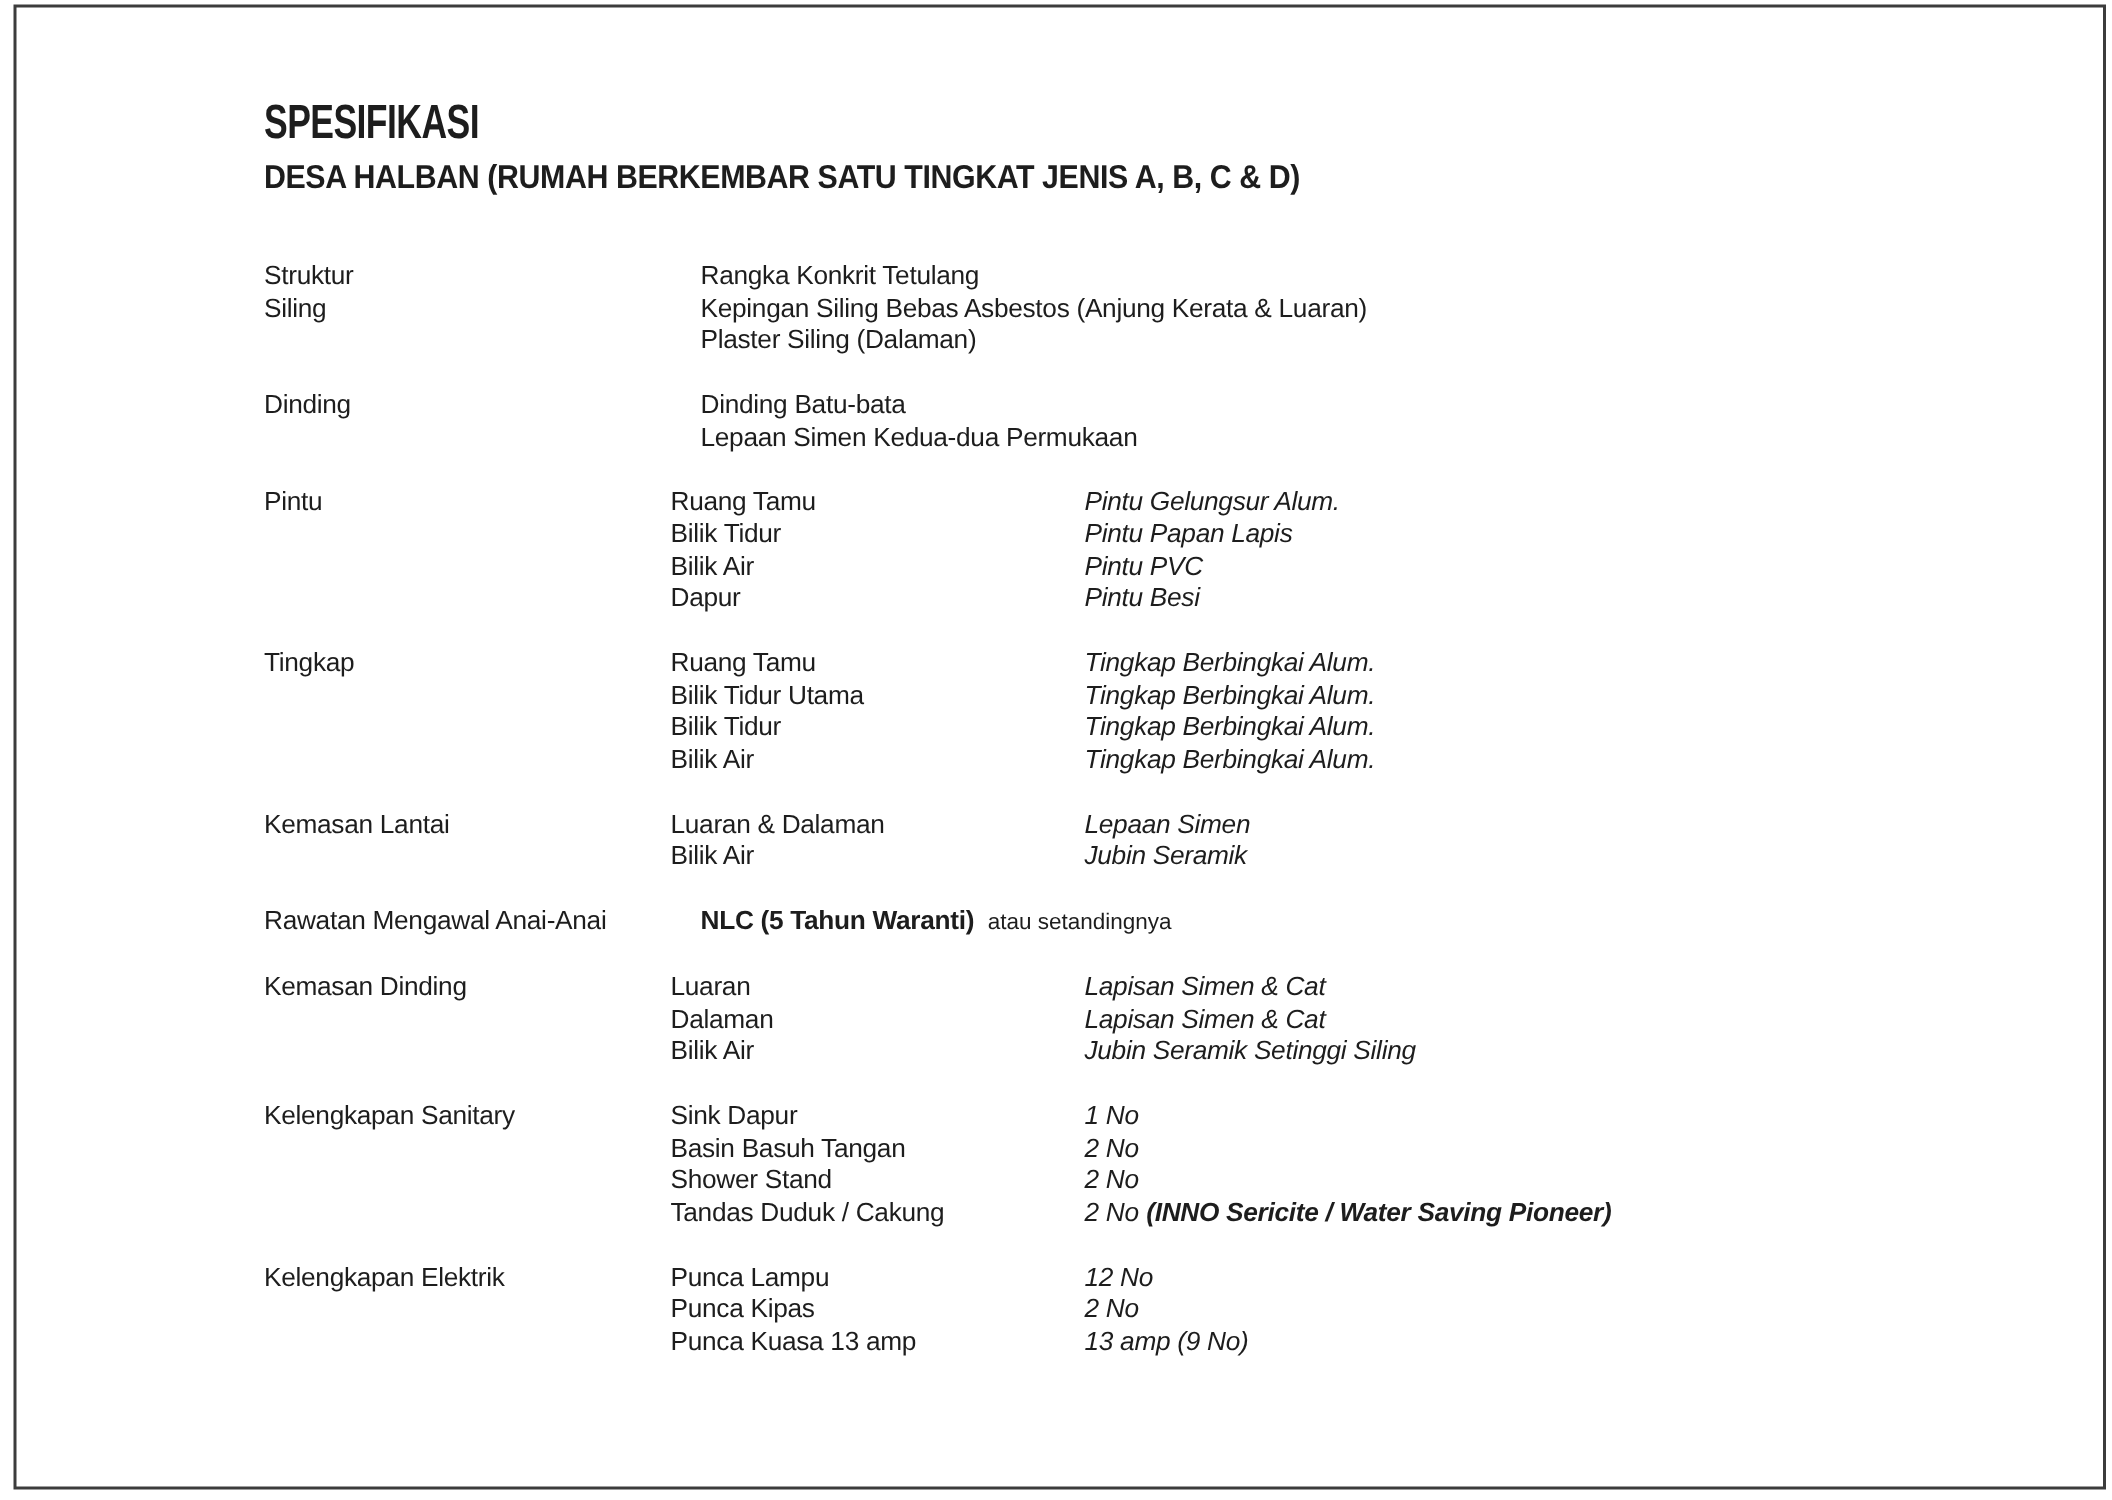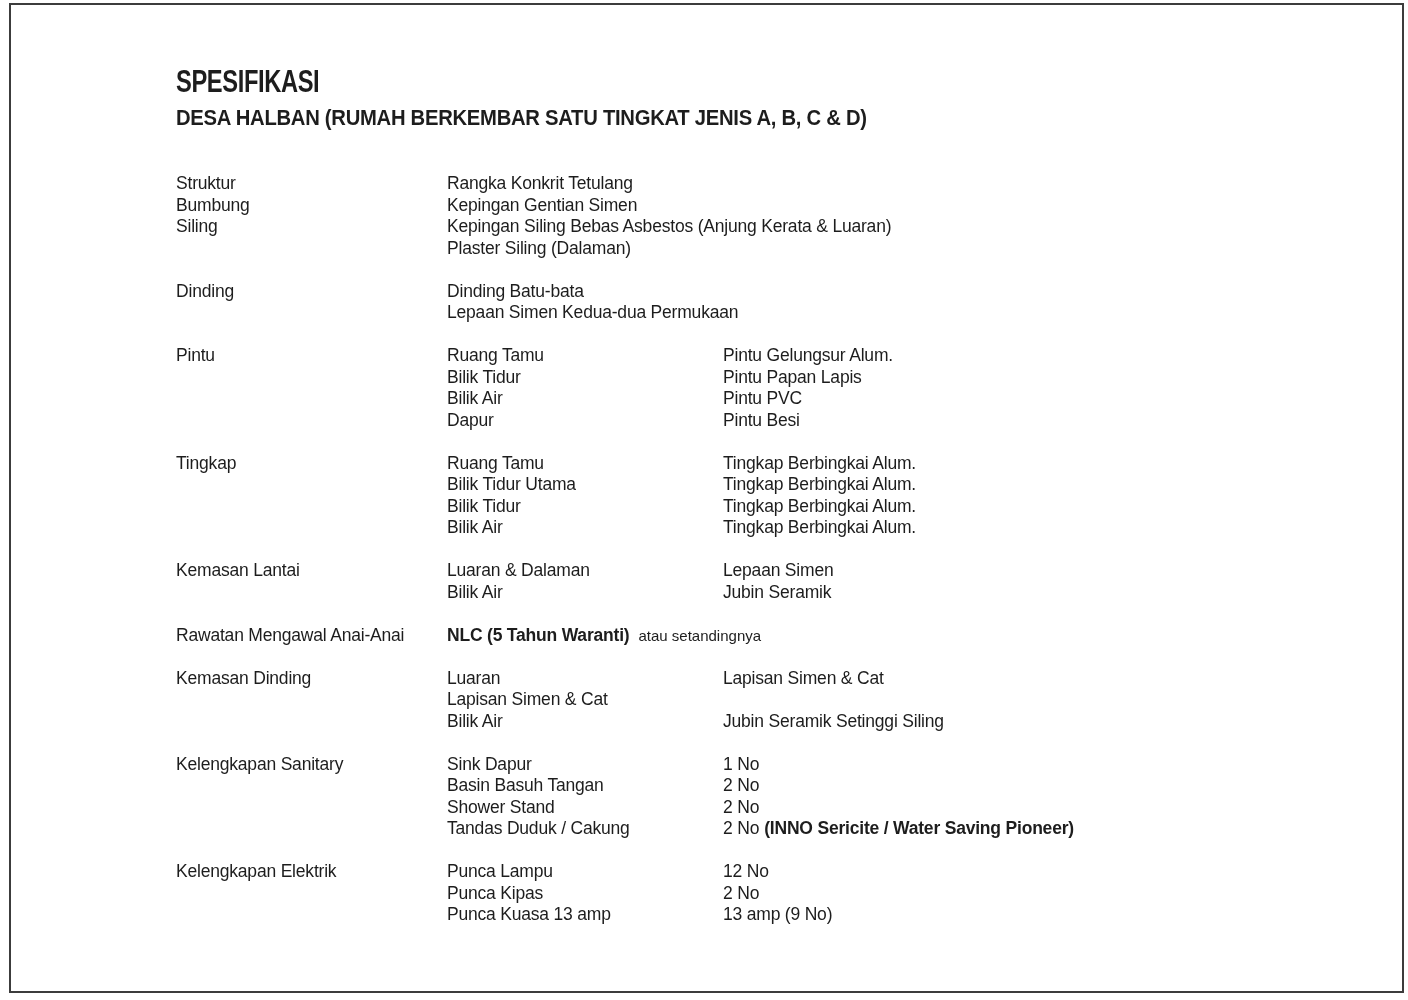--- a/index.html
+++ b/index.html
@@ -37,22 +37,22 @@
   .spec-table{
     margin-top:43px;
     font-size:17.5px;line-height:21.5px;letter-spacing:-0.2px;
   }
   .section{margin-bottom:21.5px;}
   .section.tight{margin-bottom:0;}
   .section.last{margin-bottom:0;}
   .row{display:flex;align-items:flex-start;}
   .c1{width:271px;flex:0 0 271px;}
   .c2{width:276px;flex:0 0 276px;}
-  .c2.wide{width:auto;flex:0 0 auto;}
-  .c3{flex:1 1 auto;white-space:nowrap;}
+  .c2.wide{width:auto;flex:0 0 auto;margin-left:20px;}
+  .c3{flex:1 1 auto;white-space:nowrap;font-style:italic;}
   .b{font-weight:700;}
   .note{font-weight:400;font-size:15px;margin-left:9px;letter-spacing:0;}
   .bold-tail{font-weight:700;margin-left:5px;}
 </style>
 </head>
 <body>
 
 <div class="frame"></div>
 
 <div class="content">
@@ -62,26 +62,20 @@
 
   <div class="spec-table">
 
     <div class="section tight">
       <div class="row">
         <div class="c1">Struktur</div>
         <div class="c2 wide">Rangka Konkrit Tetulang</div>
       </div>
     </div>
 
-    <div class="section tight">
-      <div class="row">
-        <div class="c1">Bumbung</div>
-        <div class="c2 wide">Kepingan Gentian Simen</div>
-      </div>
-    </div>
 
     <div class="section">
       <div class="row">
         <div class="c1">Siling</div>
         <div class="c2 wide">Kepingan Siling Bebas Asbestos (Anjung Kerata &amp; Luaran)</div>
       </div>
       <div class="row">
         <div class="c1"></div>
         <div class="c2 wide">Plaster Siling (Dalaman)</div>
       </div>
@@ -167,20 +161,21 @@
     </div>
 
     <div class="section">
       <div class="row">
         <div class="c1">Kemasan Dinding</div>
         <div class="c2">Luaran</div>
         <div class="c3">Lapisan Simen &amp; Cat</div>
       </div>
       <div class="row">
         <div class="c1"></div>
+        <div class="c2">Dalaman</div>
         <div class="c3">Lapisan Simen &amp; Cat</div>
       </div>
       <div class="row">
         <div class="c1"></div>
         <div class="c2">Bilik Air</div>
         <div class="c3">Jubin Seramik Setinggi Siling</div>
       </div>
     </div>
 
     <div class="section">

